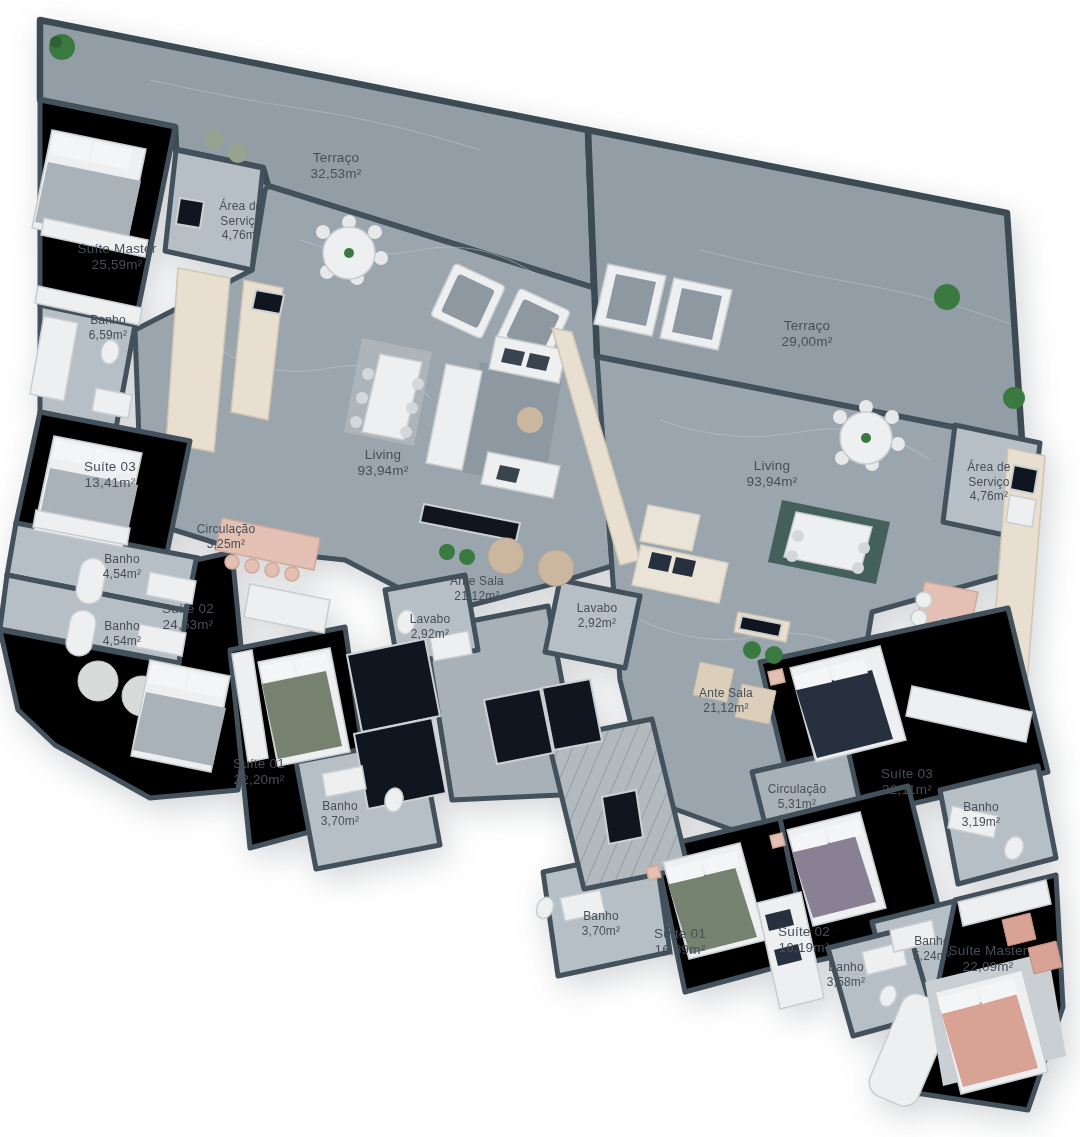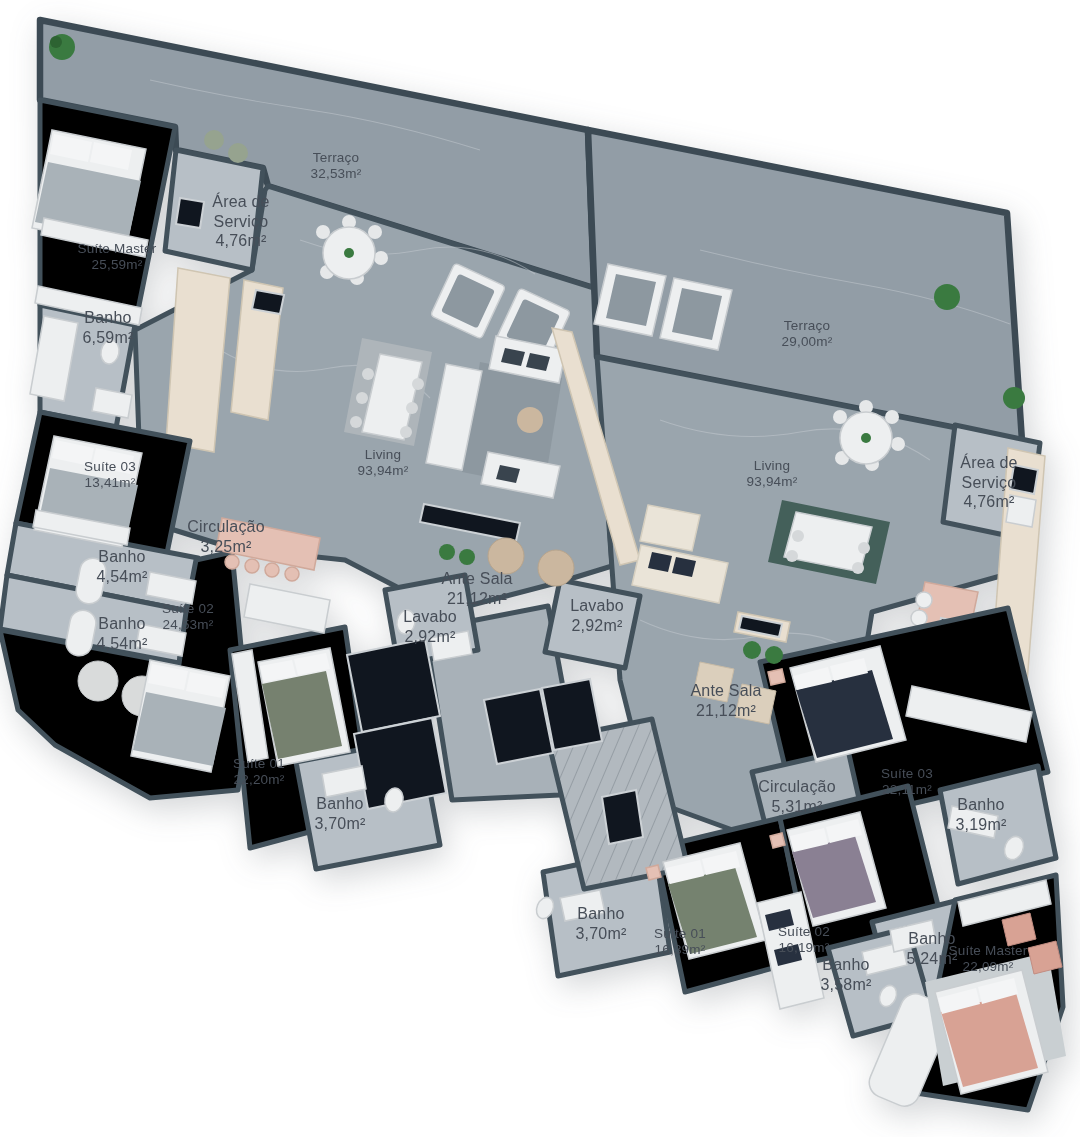--- a/index.html
+++ b/index.html
@@ -3,21 +3,21 @@
 <meta charset="utf-8">
 <style>
   html,body{margin:0;padding:0;background:#ffffff;}
   .stage{position:relative;width:1080px;height:1137px;background:#ffffff;overflow:hidden;
          font-family:"Liberation Sans",sans-serif;}
   .stage svg{position:absolute;left:0;top:0;filter:drop-shadow(6px 10px 16px rgba(55,65,75,.22));}
   .labels{position:absolute;left:0;top:0;width:100%;height:100%;}
   .room-label{position:absolute;transform:translate(-50%,-50%);text-align:center;
               color:#474e58;font-size:13.5px;line-height:1.22;white-space:nowrap;letter-spacing:.2px;}
   .room-label .nm,.room-label .ar{display:block;}
-  .room-label.sm{font-size:16px;}
+  .room-label.sm{font-size:12px;}
   .room-label.wrap{white-space:normal;width:66px;}
   .w{stroke:#42515b;stroke-width:5;stroke-linejoin:round;}
   .wo{stroke:#3c4a54;stroke-width:6.5;stroke-linejoin:round;}
   .con{fill:#9aa5ad;}  .con2{fill:#929da6;}  .con3{fill:#a8b1b8;}
   .til{fill:#b7bfc6;}
   .crm{fill:#e9dfd0;stroke:#cfc5b2;stroke-width:1.5;}
   .pnk{fill:#e4c0b4;stroke:#d0a99b;stroke-width:1.5;}
   .wht{fill:#edeff0;stroke:#c9cdd0;stroke-width:1.5;}
   .f2{fill:#f4f5f6;}
   .dark{fill:#10161f;stroke:#ccd1d5;stroke-width:2;}

